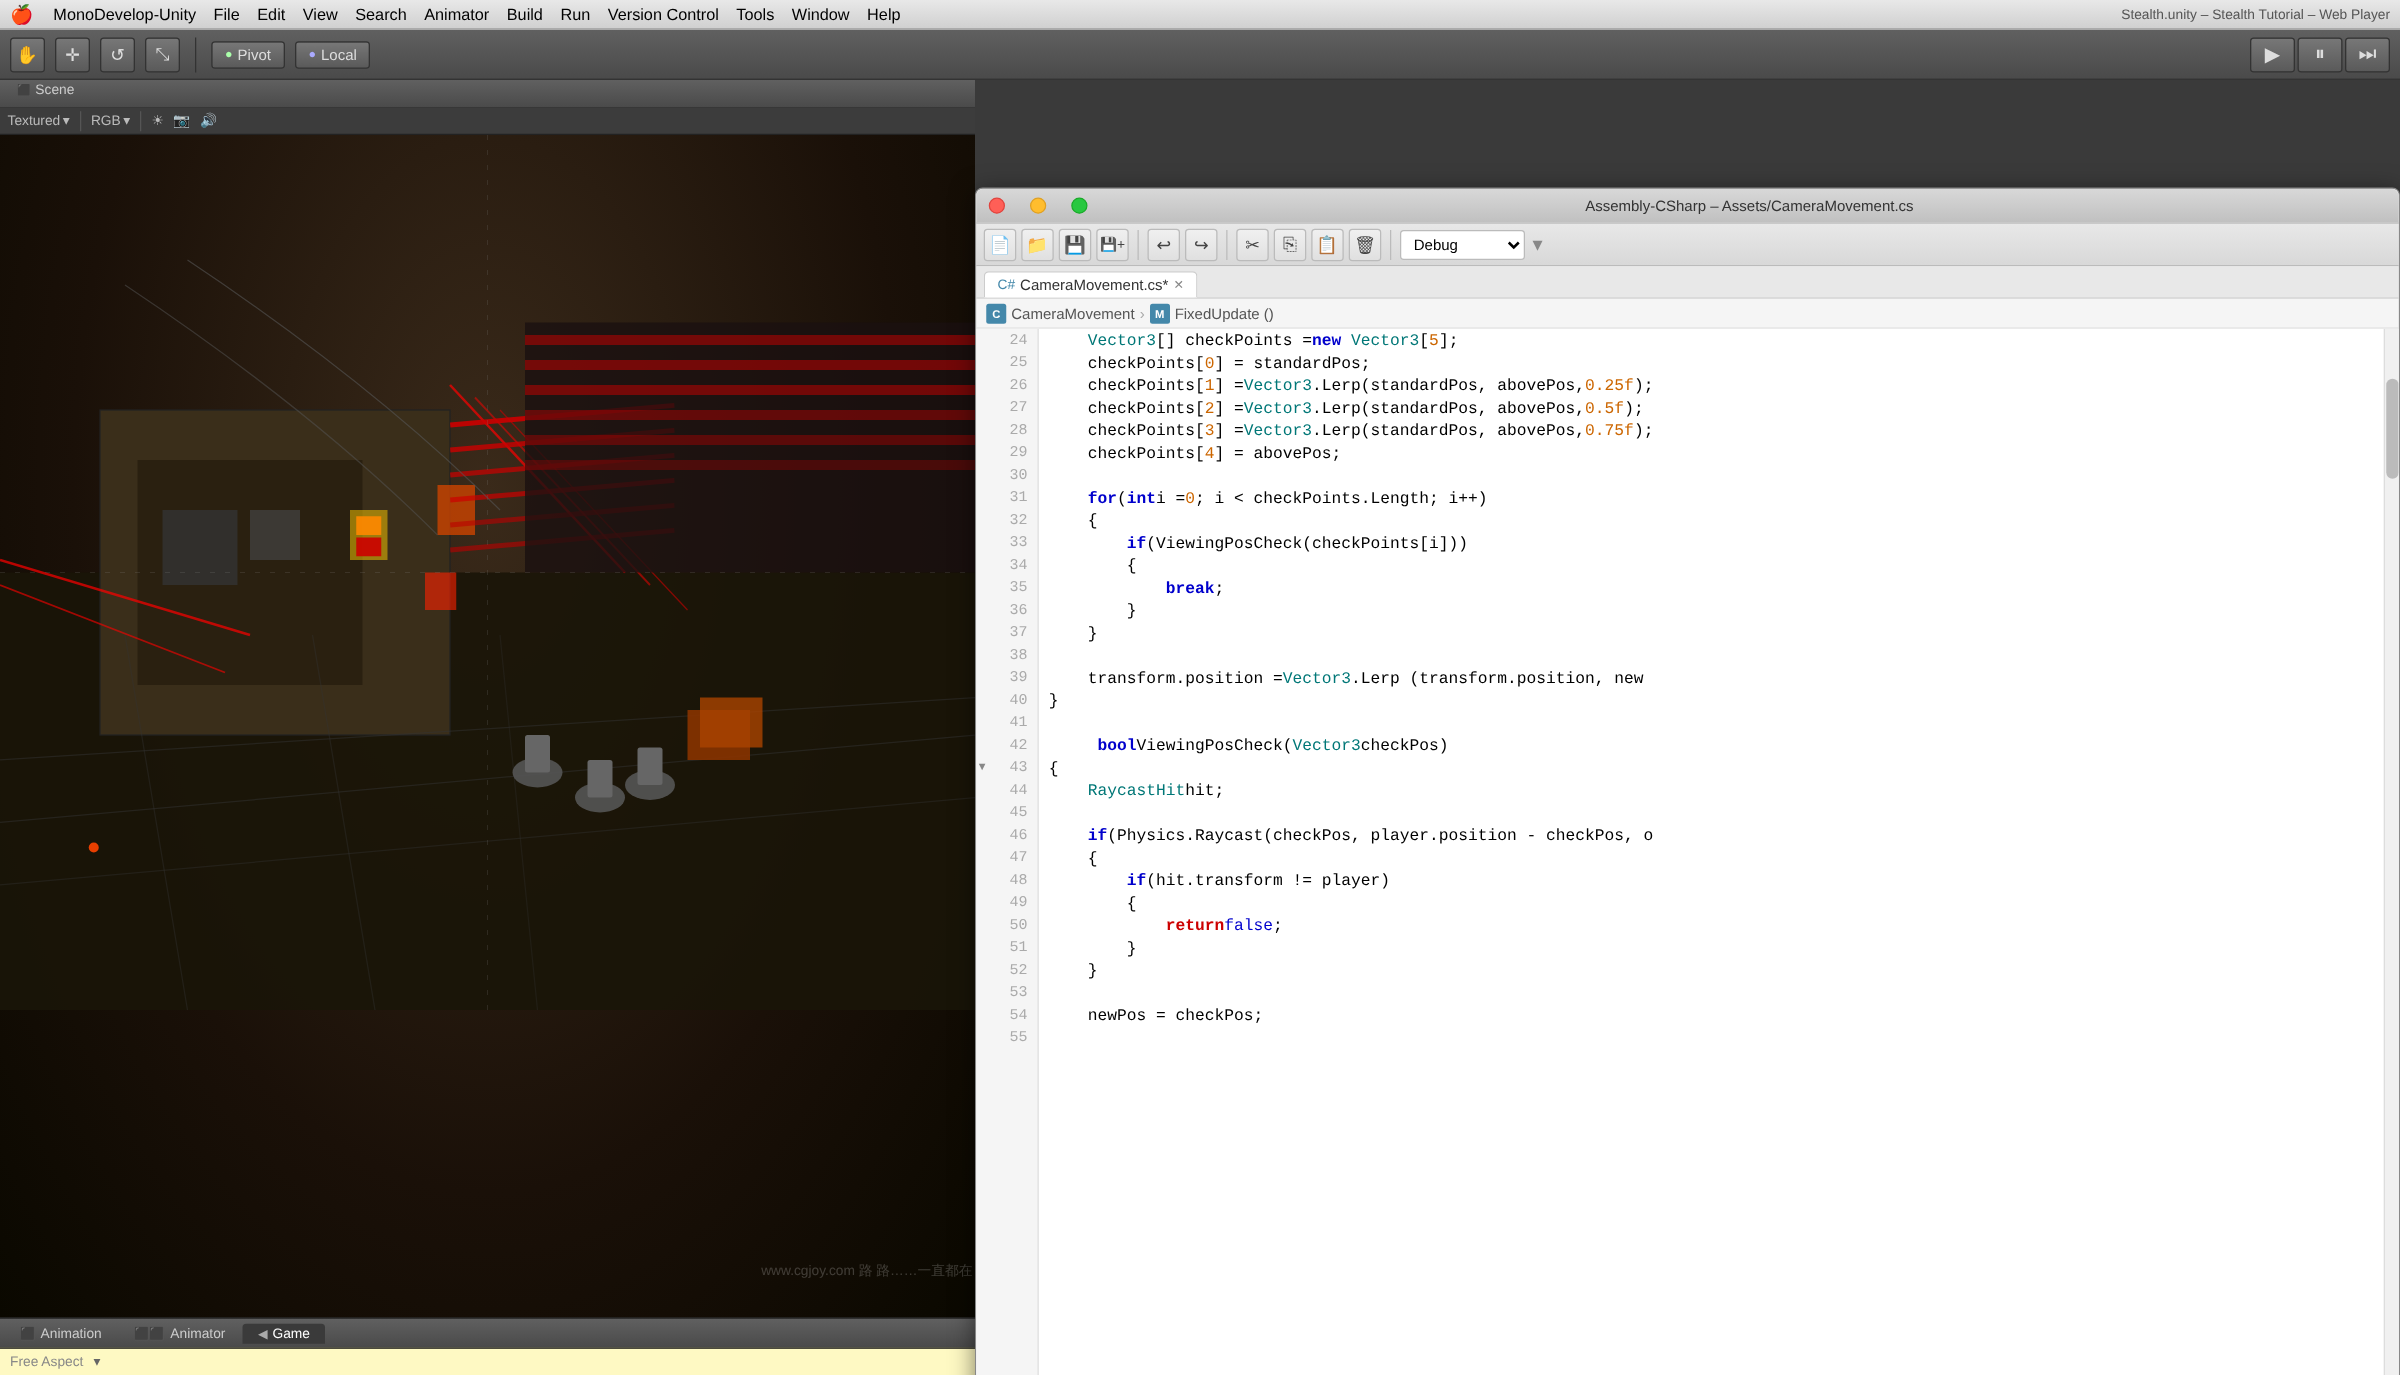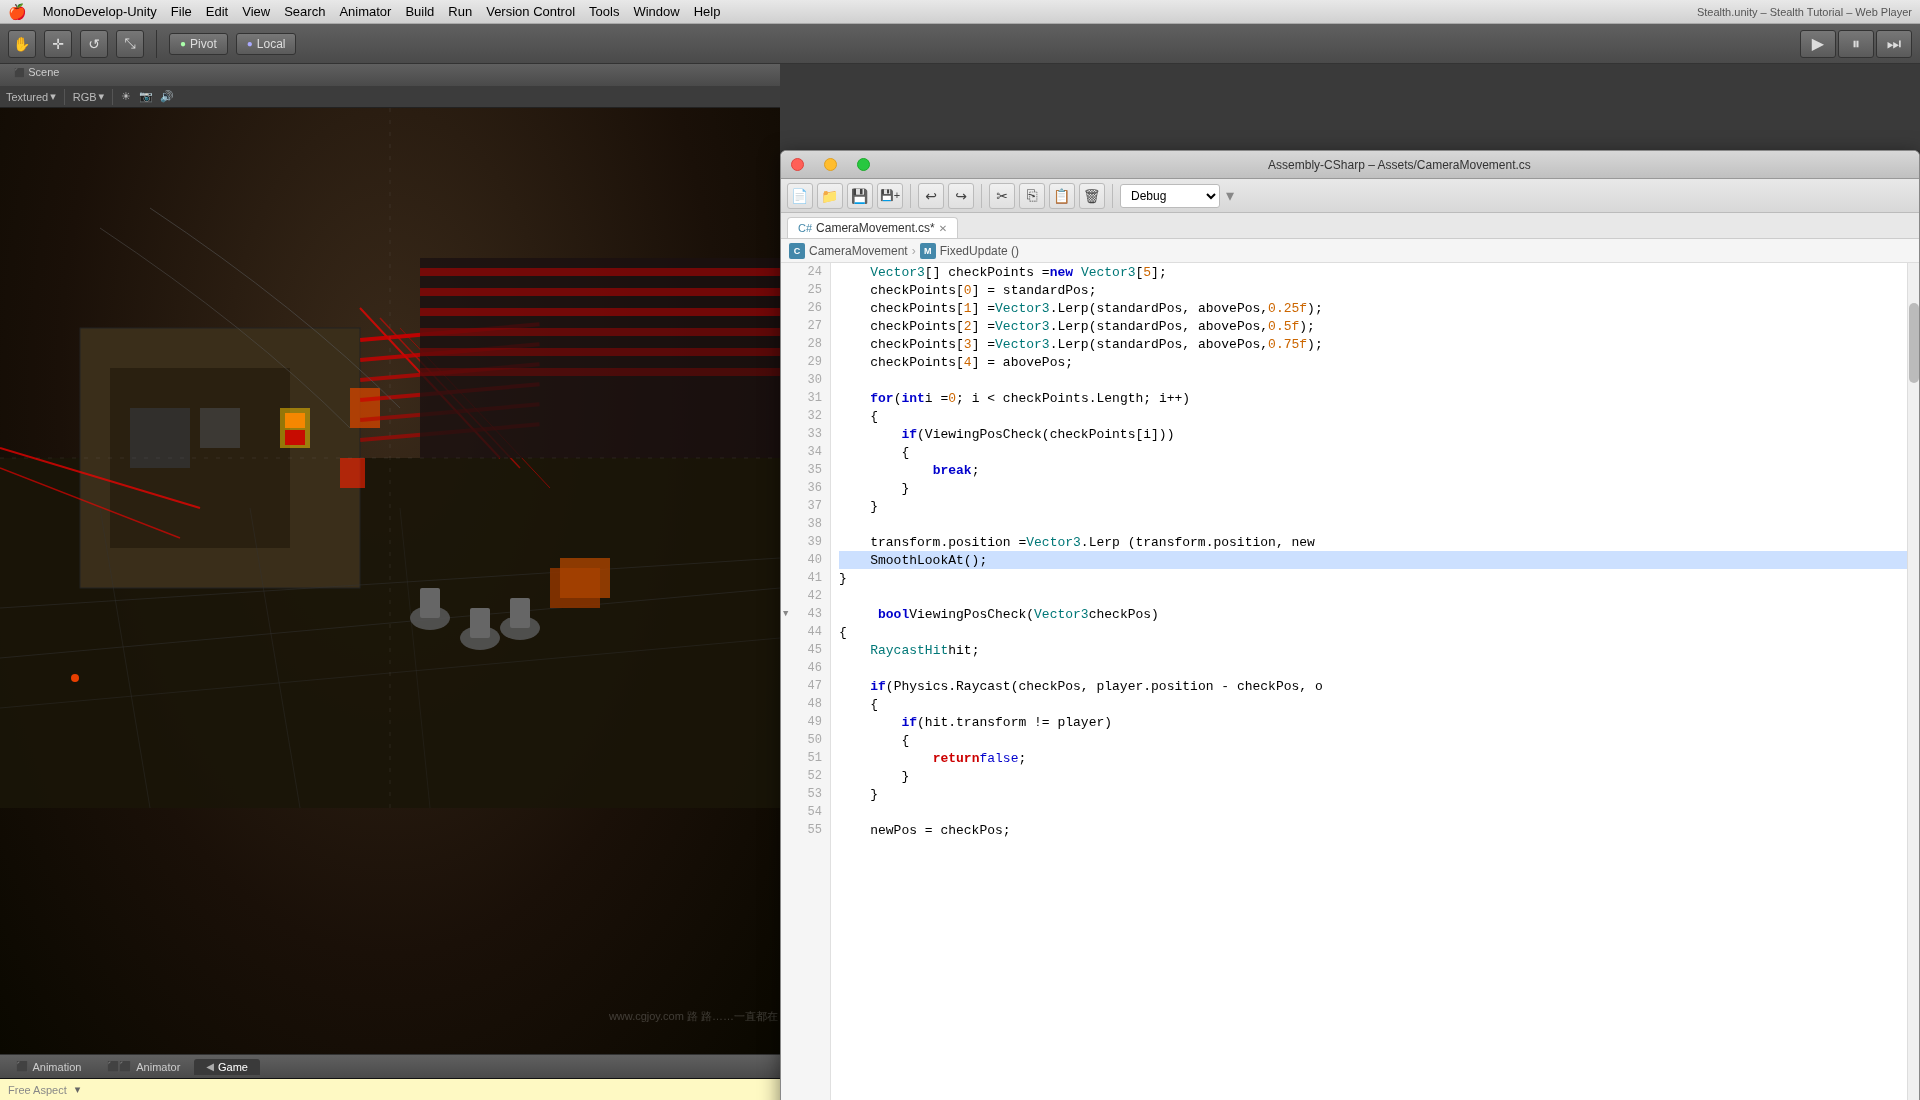--- a/index.html
+++ b/index.html
@@ -738,23 +738,20 @@
         </div>
 
         <div class="code-line">&nbsp;</div>
 
         <div class="code-line">
           <span>&nbsp;&nbsp;&nbsp;&nbsp;transform.position = </span>
           <span class="cyan-type">Vector3</span>
           <span>.Lerp (transform.position, new</span>
         </div>
 
-        <div class="code-line selected">
-          <span>&nbsp;&nbsp;&nbsp;&nbsp;SmoothLookAt();</span>
-        </div>
 
         <div class="code-line">
           <span>}</span>
         </div>
 
         <div class="code-line">&nbsp;</div>
 
         <div class="code-line">
           <span>&nbsp;&nbsp;&nbsp;&nbsp;&nbsp;</span>
           <span class="kw">bool</span>

